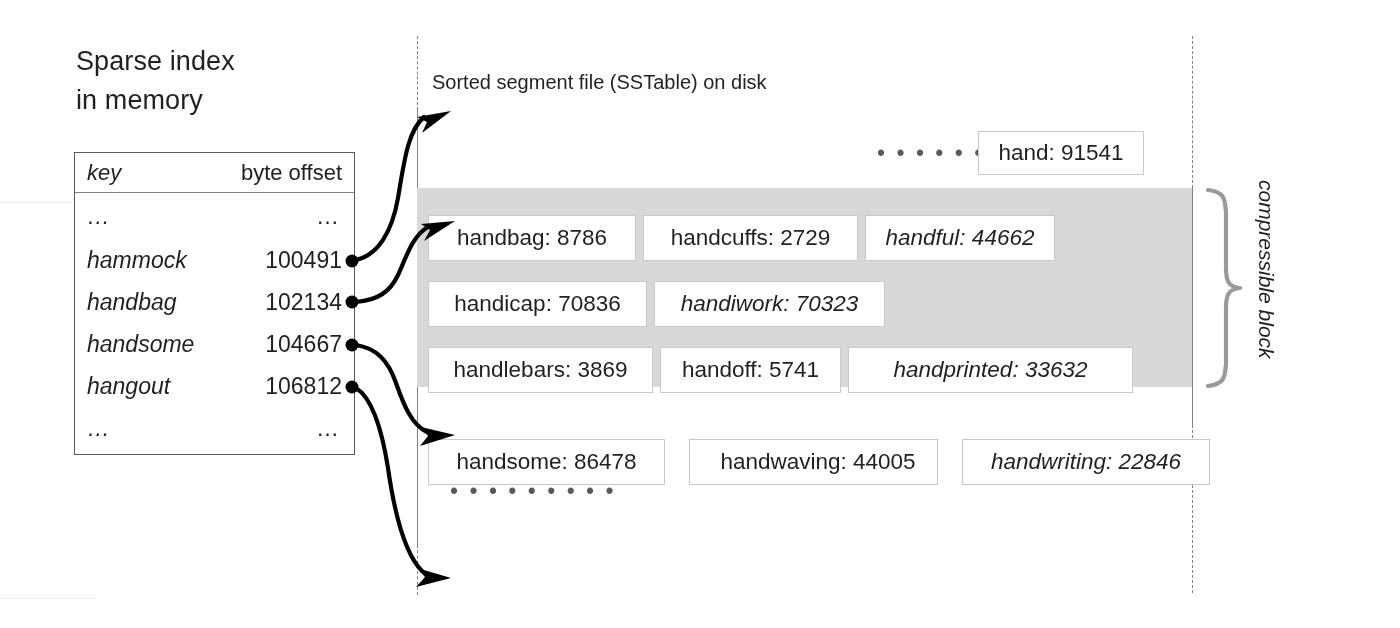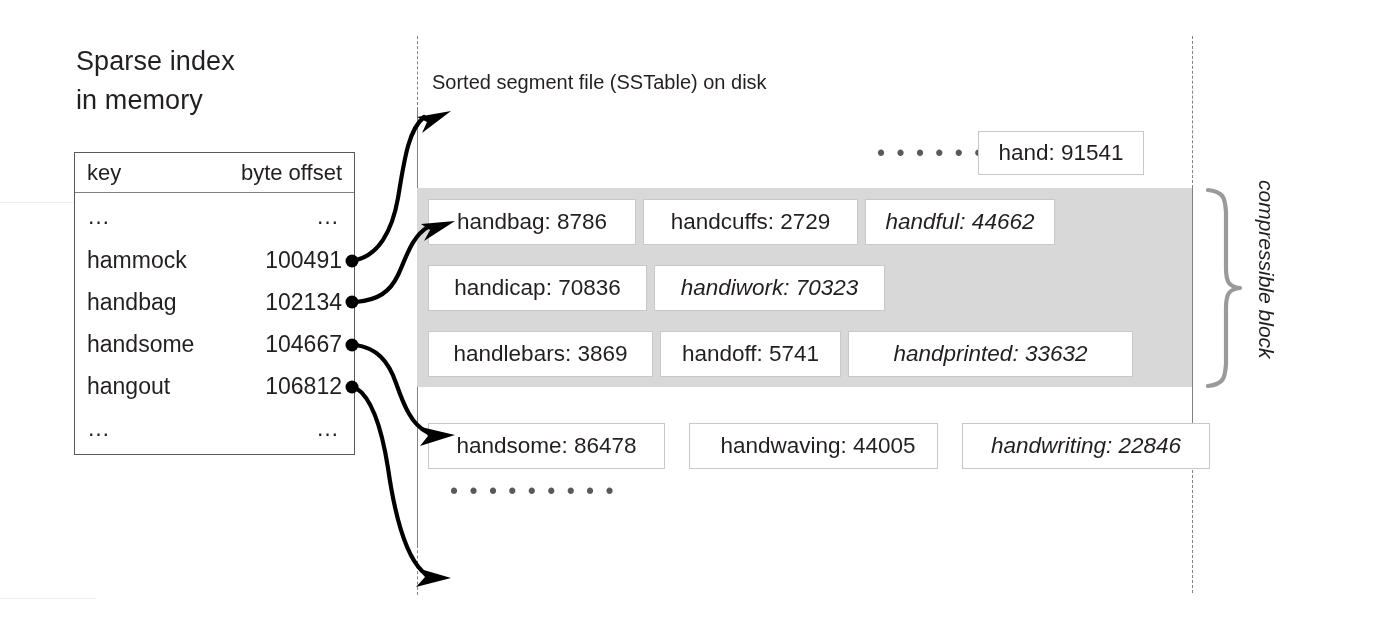--- a/index.html
+++ b/index.html
@@ -50,20 +50,21 @@
     height: 42px;
   }
   #index-table .row.first { height: 46px; }
   #index-table .cell-key {
     position: absolute;
     left: 12px;
     top: 50%;
     transform: translateY(-50%);
     font-size: 23px;
     white-space: nowrap;
+    font-style: italic;
   }
   #index-table .cell-off {
     position: absolute;
     right: 12px;
     top: 50%;
     transform: translateY(-50%);
     font-size: 23px;
     white-space: nowrap;
   }
   #index-table .thead .cell-key,
@@ -97,20 +98,21 @@
     width: 775px;
     height: 199px;
     background: #d8d8d8;
   }
 
   
   .entry-row {
     position: absolute;
     display: flex;
     height: 46px;
+    margin-top: 16px;
   }
   .entry {
     background: #ffffff;
     border: 1.4px solid #c8c8c8;
     box-sizing: border-box;
     display: flex;
     align-items: center;
     justify-content: center;
     font-size: 22.5px;
     color: #231f20;

